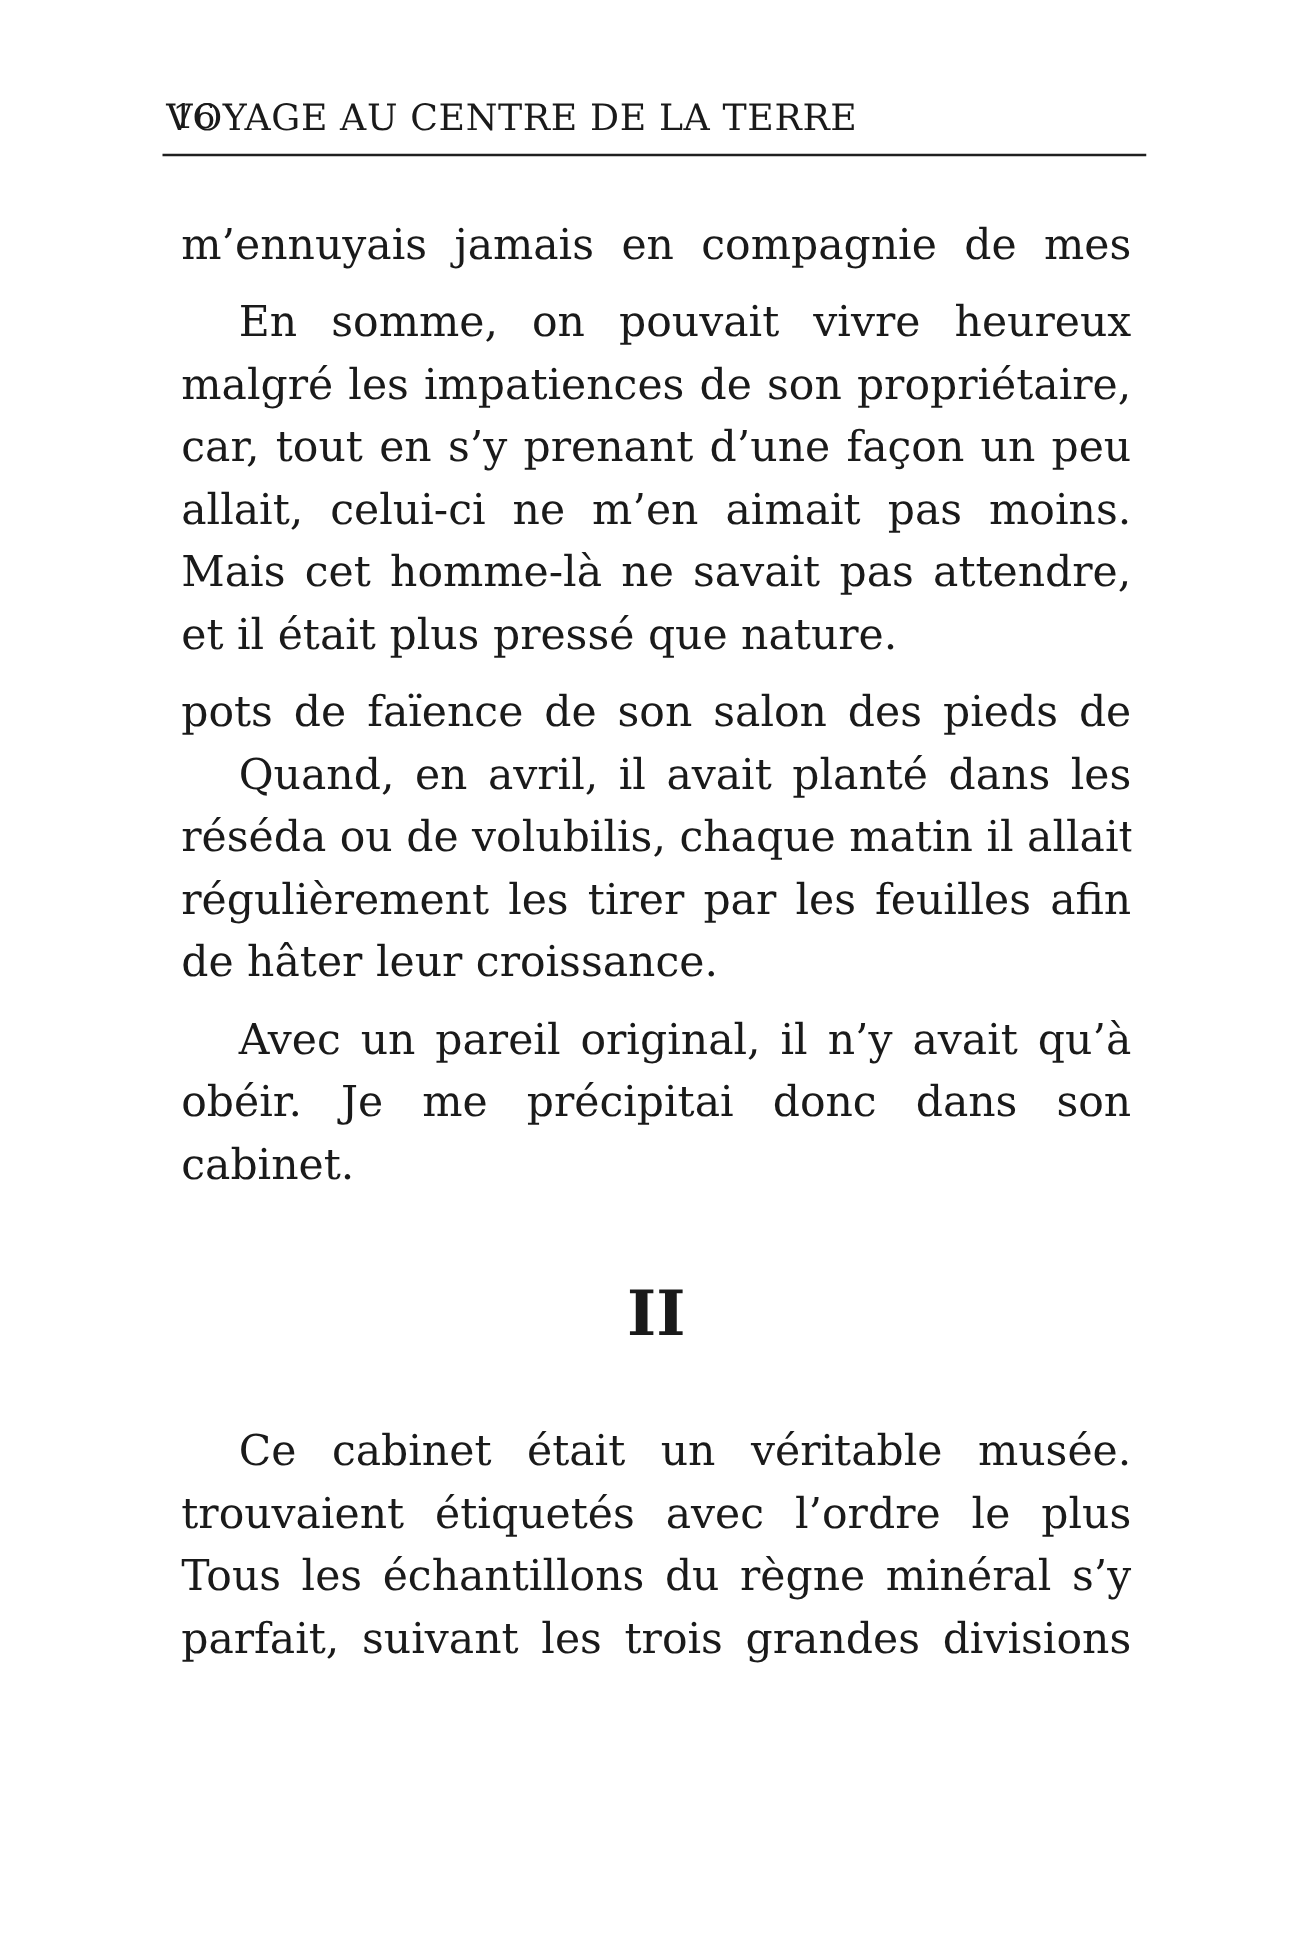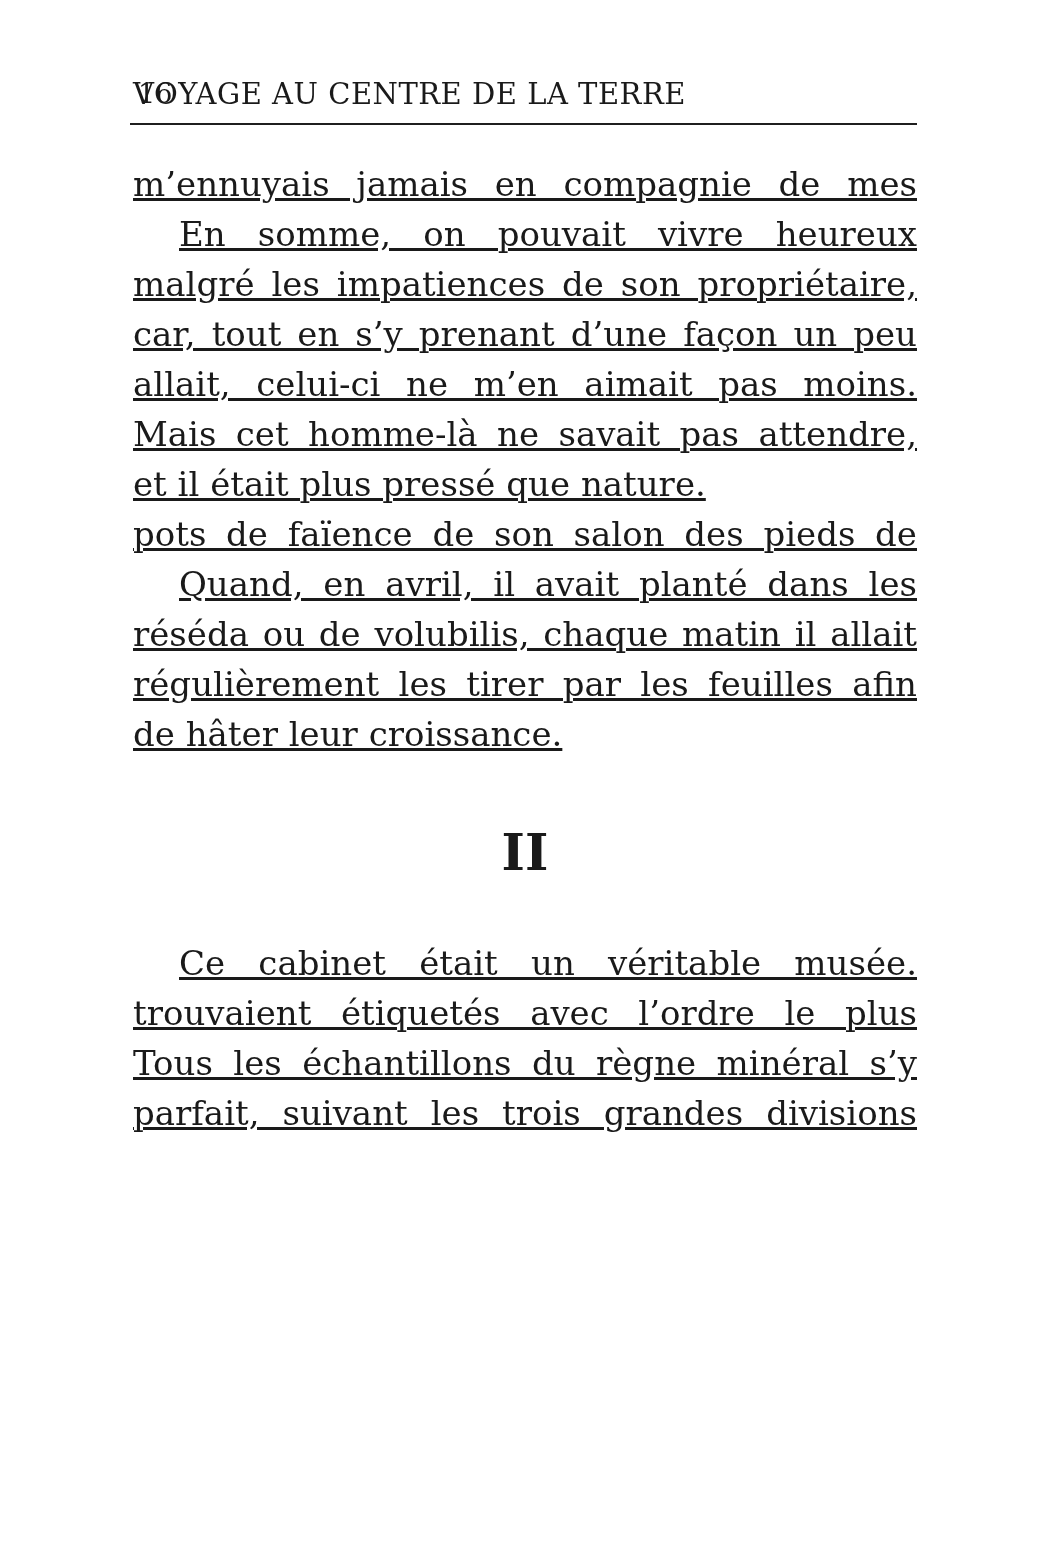--- a/index.html
+++ b/index.html
@@ -49,21 +49,21 @@
     height: 2px;
     background: #1f1f1f;
   }
   .content {
     position: absolute;
     top: 159px;
     left: 133px;
     width: 784px;
     font-size: 34px;
   }
-  .para { margin: 0; text-decoration: underline; }
+  .para { margin: 12px; }
   .line {
     height: 50px;
     line-height: 50px;
     text-align: justify;
     text-align-last: justify;
     text-justify: inter-word;
     overflow: hidden;
     white-space: nowrap;
   }
   .line-left { text-align-last: left; }
@@ -104,20 +104,25 @@
           <div class="line">Mais cet homme-là ne savait pas attendre,</div>
           <div class="line line-left">et il était plus pressé que nature.</div>
         </div>
         <div class="para">
           <div class="line">pots de faïence de son salon des pieds de</div>
           <div class="line line-indent">Quand, en avril, il avait planté dans les</div>
           <div class="line">réséda ou de volubilis, chaque matin il allait</div>
           <div class="line">régulièrement les tirer par les feuilles afin</div>
           <div class="line line-left">de hâter leur croissance.</div>
         </div>
+        <div class="para">
+          <div class="line line-indent">Avec un pareil original, il n’y avait qu’à</div>
+          <div class="line">obéir. Je me précipitai donc dans son</div>
+          <div class="line line-left">cabinet.</div>
+        </div>
       </div>
 
     <div class="chapter-heading">II</div>
 
     <div class="after-heading">
         <div class="para">
           <div class="line line-indent">Ce cabinet était un véritable musée.</div>
           <div class="line">trouvaient étiquetés avec l’ordre le plus</div>
           <div class="line">Tous les échantillons du règne minéral s’y</div>
           <div class="line">parfait, suivant les trois grandes divisions</div>

